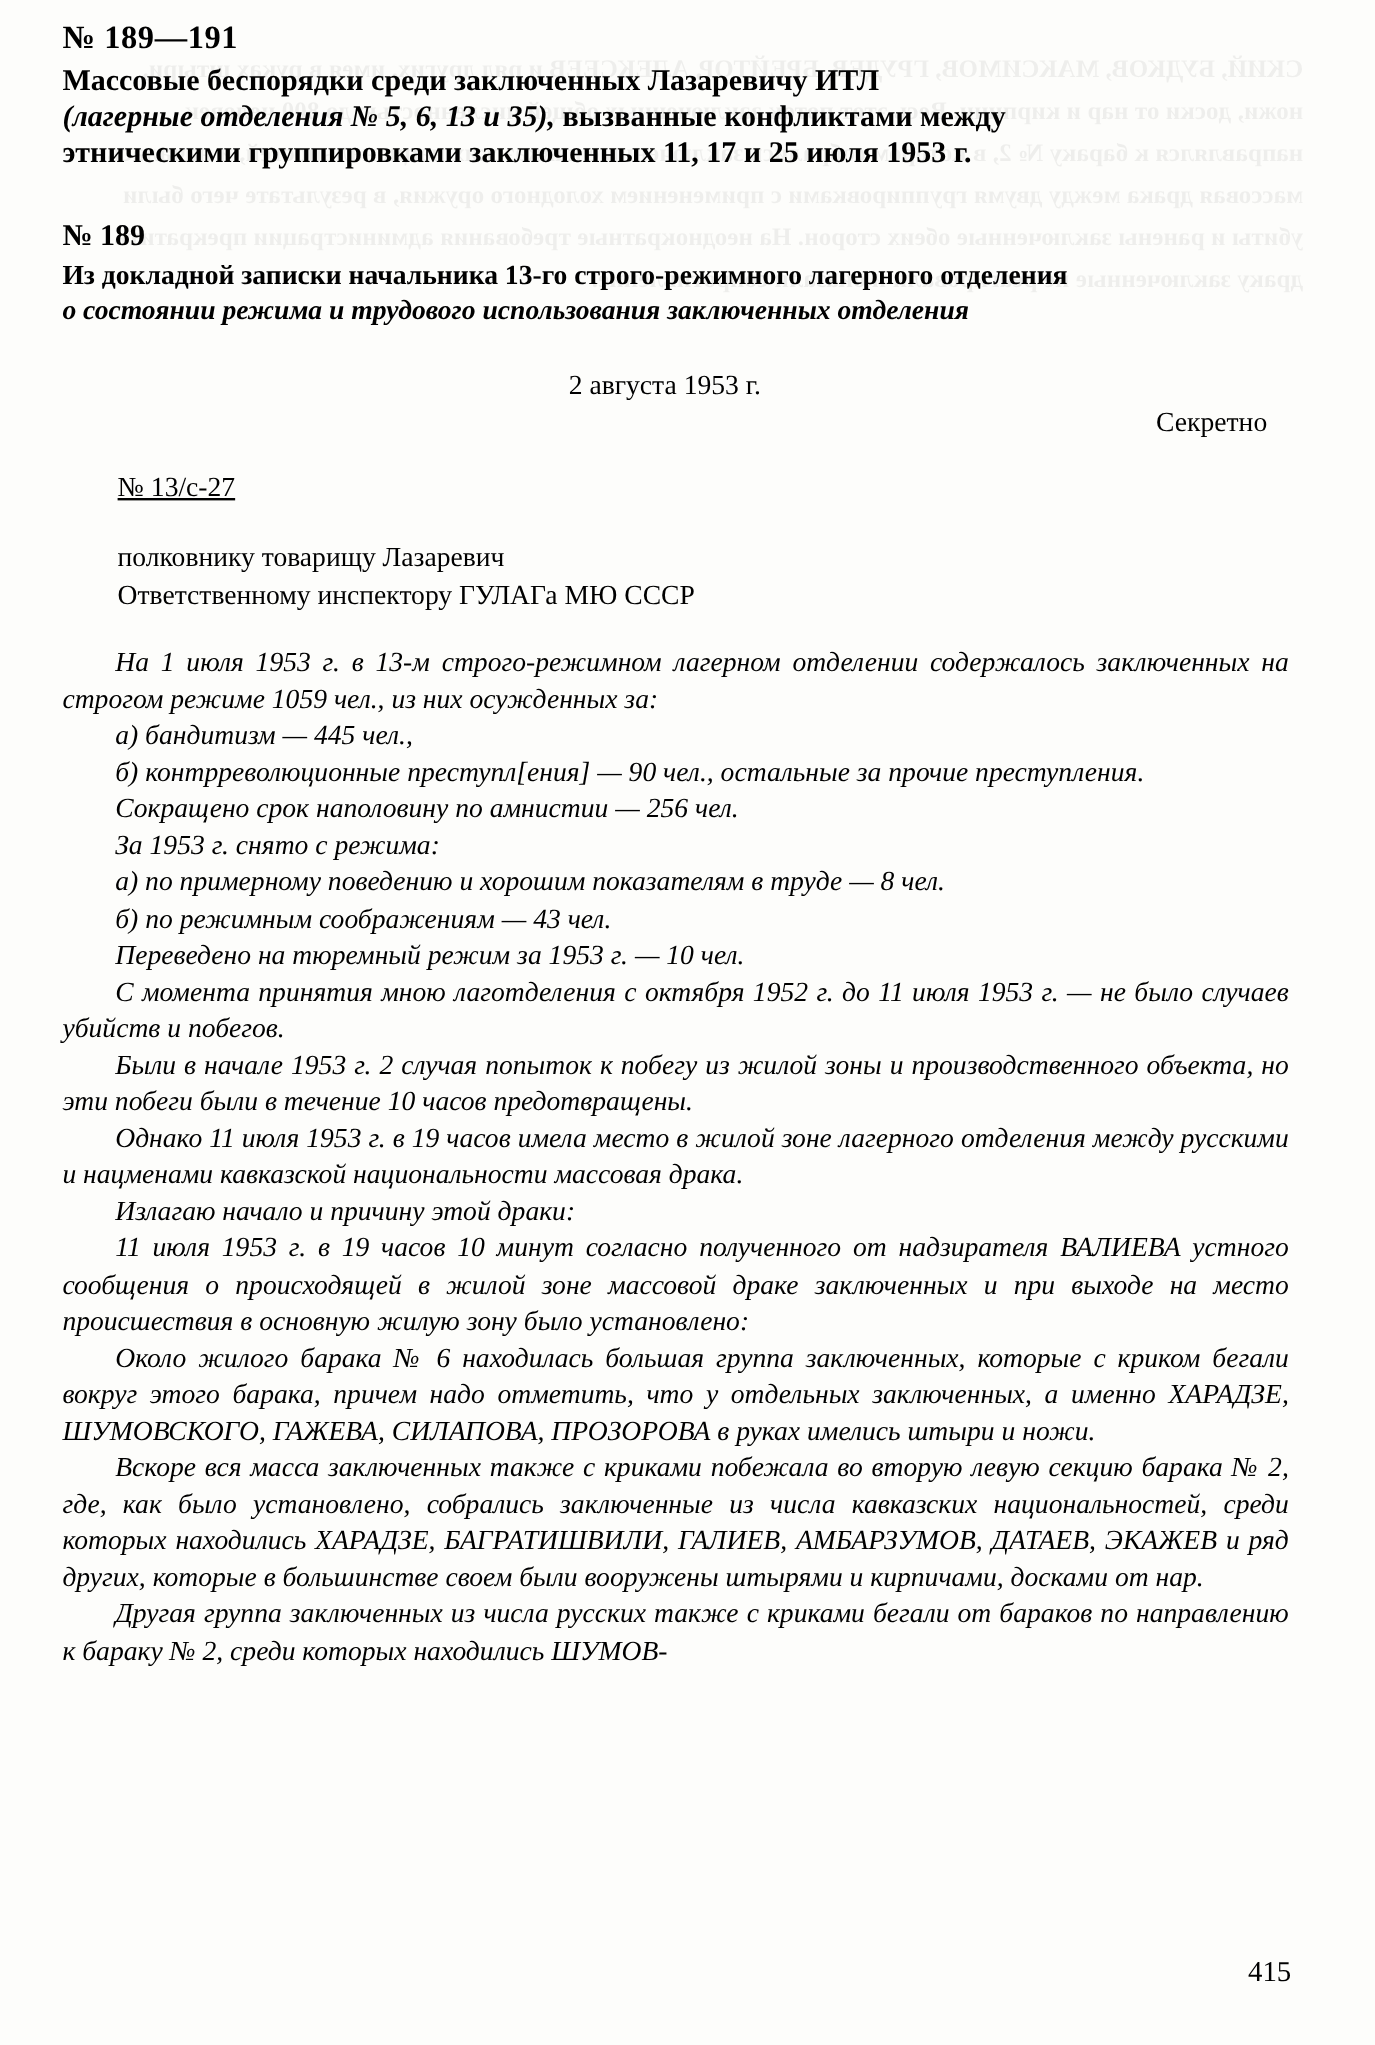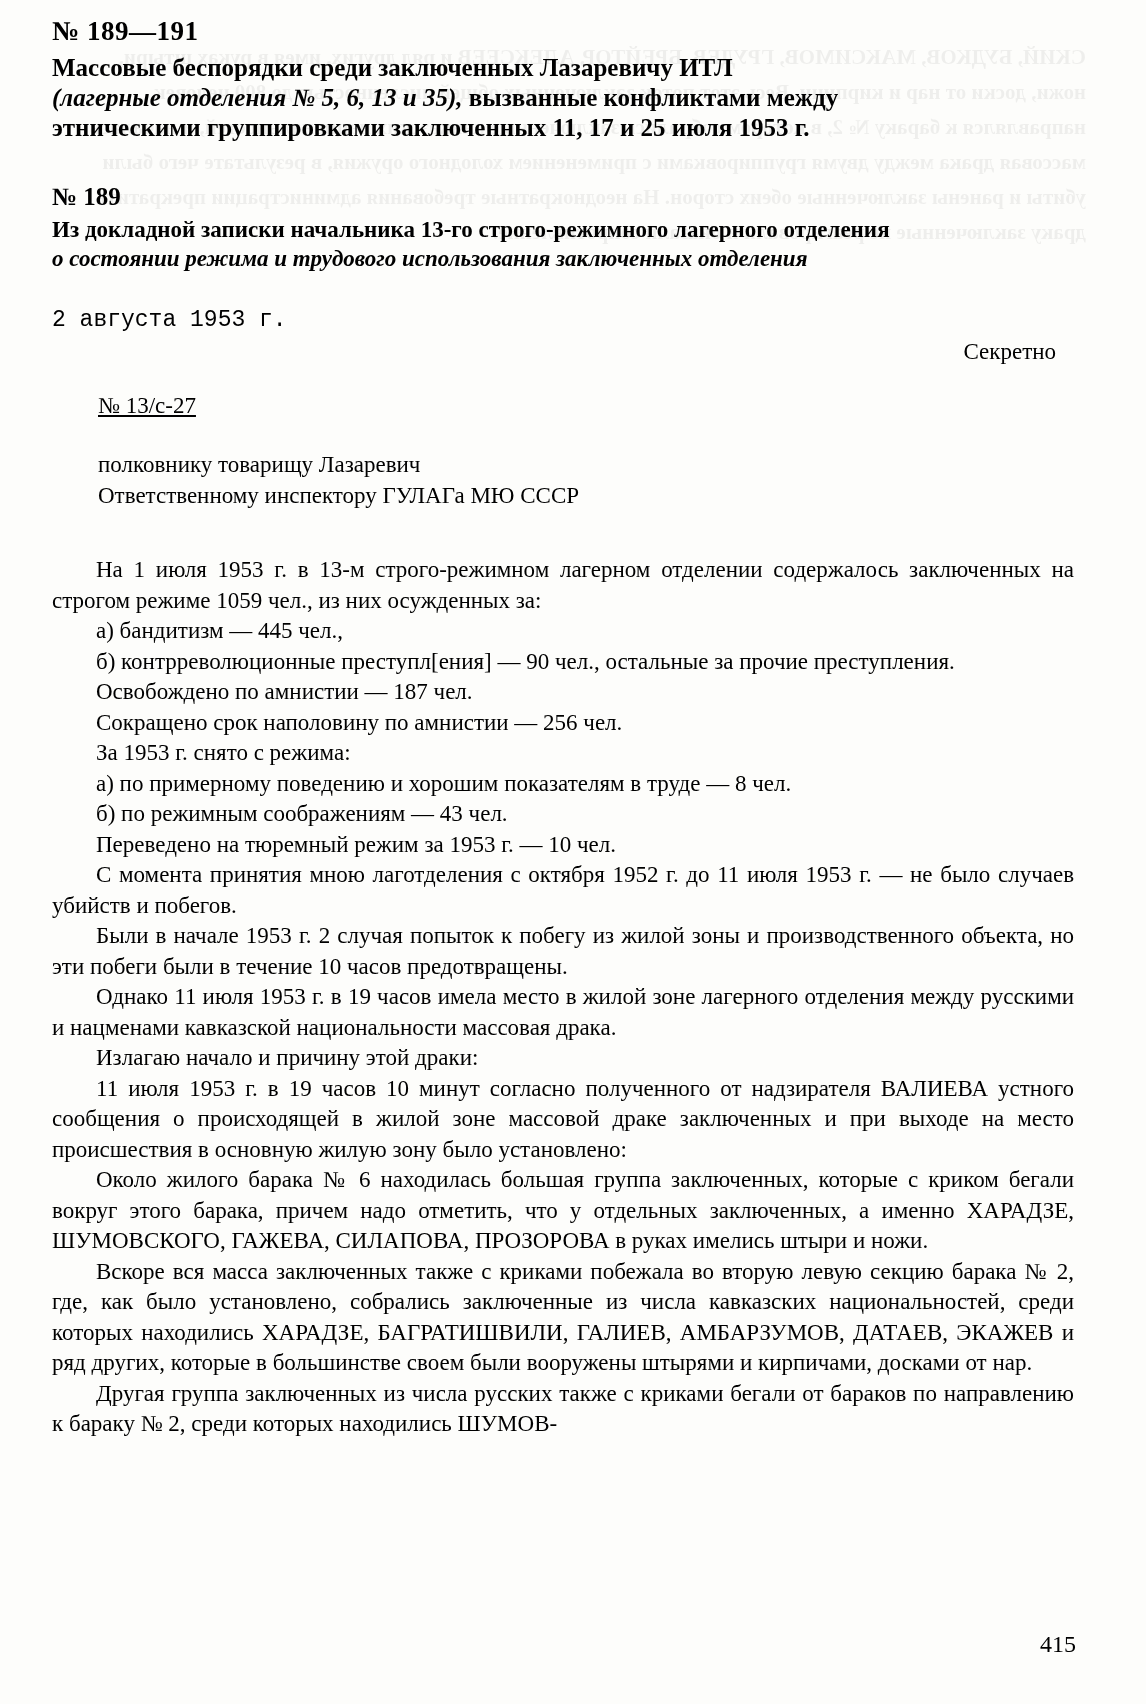--- a/index.html
+++ b/index.html
@@ -62,26 +62,25 @@
   .subdoc-title {
     font-size: 23px;
     font-weight: bold;
     line-height: 29px;
     margin: 0;
   }
   .subdoc-title .ital {
     font-style: italic;
   }
   .date-line {
-    text-align: left;
+    text-align: center;
     font-size: 23px;
     margin-top: 32px;
     line-height: 31px;
     padding-right: 18px;
-    font-family: Liberation Mono, monospace;
   }
   .secret-line {
     text-align: right;
     font-size: 23px;
     line-height: 31px;
     padding-right: 18px;
   }
   .reg-number {
     font-size: 23px;
     margin-top: 26px;
@@ -91,21 +90,22 @@
   .addressee {
     font-size: 23px;
     line-height: 31px;
     margin-top: 30px;
     padding-left: 46px;
   }
   .body-text {
     font-size: 23px;
     line-height: 30.5px;
     text-align: justify;
-    margin-top: 44px;
+    margin-top: 26px;
+    font-style: italic;
   }
   .body-text p {
     margin: 0;
     text-indent: 44px;
   }
   .page-number {
     position: absolute;
     right: 70px;
     bottom: 46px;
     font-size: 24px;
@@ -142,21 +142,20 @@
 
     <div class="addressee">
       <div>полковнику товарищу Лазаревич</div>
       <div>Ответственному инспектору ГУЛАГа МЮ СССР</div>
     </div>
 
     <div class="body-text">
       <p>На 1 июля 1953 г. в 13-м строго-режимном лагерном отделении содержалось заключенных на строгом режиме 1059 чел., из них осужденных за:</p>
       <p>а) бандитизм — 445 чел.,</p>
       <p>б) контрреволюционные преступл[ения] — 90 чел., остальные за прочие преступления.</p>
-      <p>Освобождено по амнистии — 187 чел.</p>
       <p>Сокращено срок наполовину по амнистии — 256 чел.</p>
       <p>За 1953 г. снято с режима:</p>
       <p>а) по примерному поведению и хорошим показателям в труде — 8 чел.</p>
       <p>б) по режимным соображениям — 43 чел.</p>
       <p>Переведено на тюремный режим за 1953 г. — 10 чел.</p>
       <p>С момента принятия мною лаготделения с октября 1952 г. до 11 июля 1953 г. — не было случаев убийств и побегов.</p>
       <p>Были в начале 1953 г. 2 случая попыток к побегу из жилой зоны и производственного объекта, но эти побеги были в течение 10 часов предотвращены.</p>
       <p>Однако 11 июля 1953 г. в 19 часов имела место в жилой зоне лагерного отделения между русскими и нацменами кавказской национальности массовая драка.</p>
       <p>Излагаю начало и причину этой драки:</p>
       <p>11 июля 1953 г. в 19 часов 10 минут согласно полученного от надзирателя ВАЛИЕВА устного сообщения о происходящей в жилой зоне массовой драке заключенных и при выходе на место происшествия в основную жилую зону было установлено:</p>

